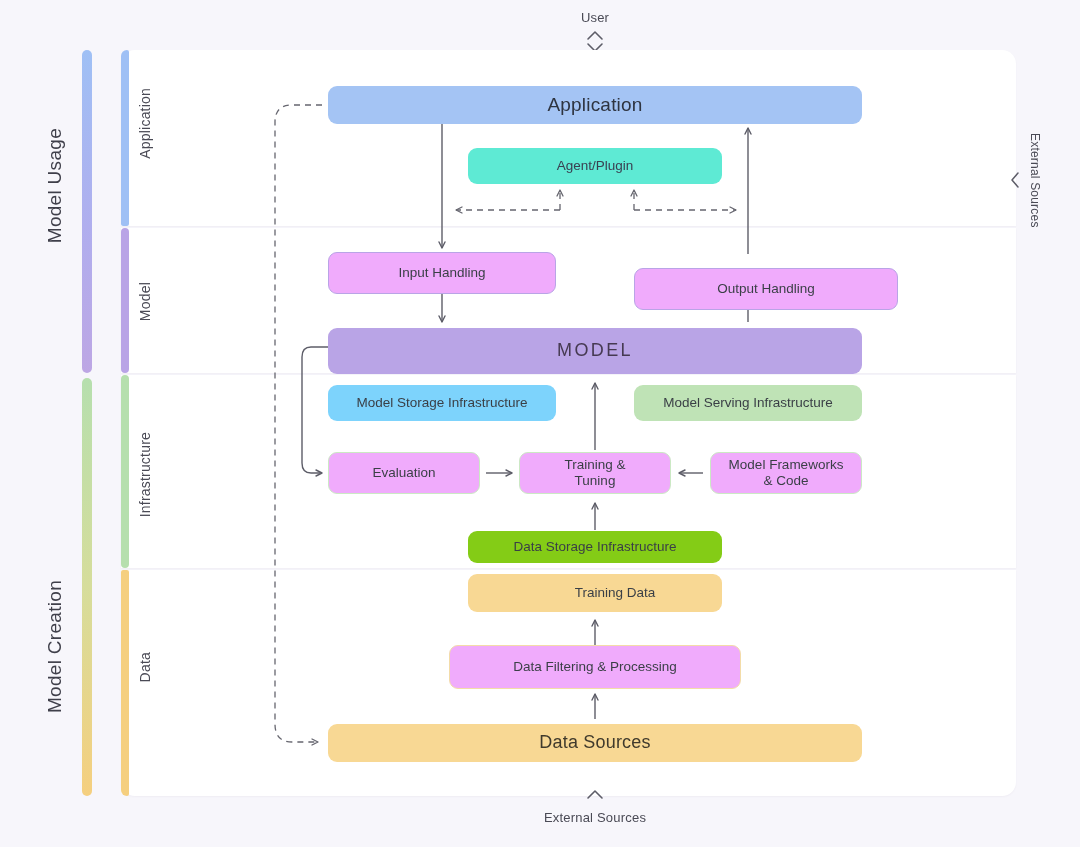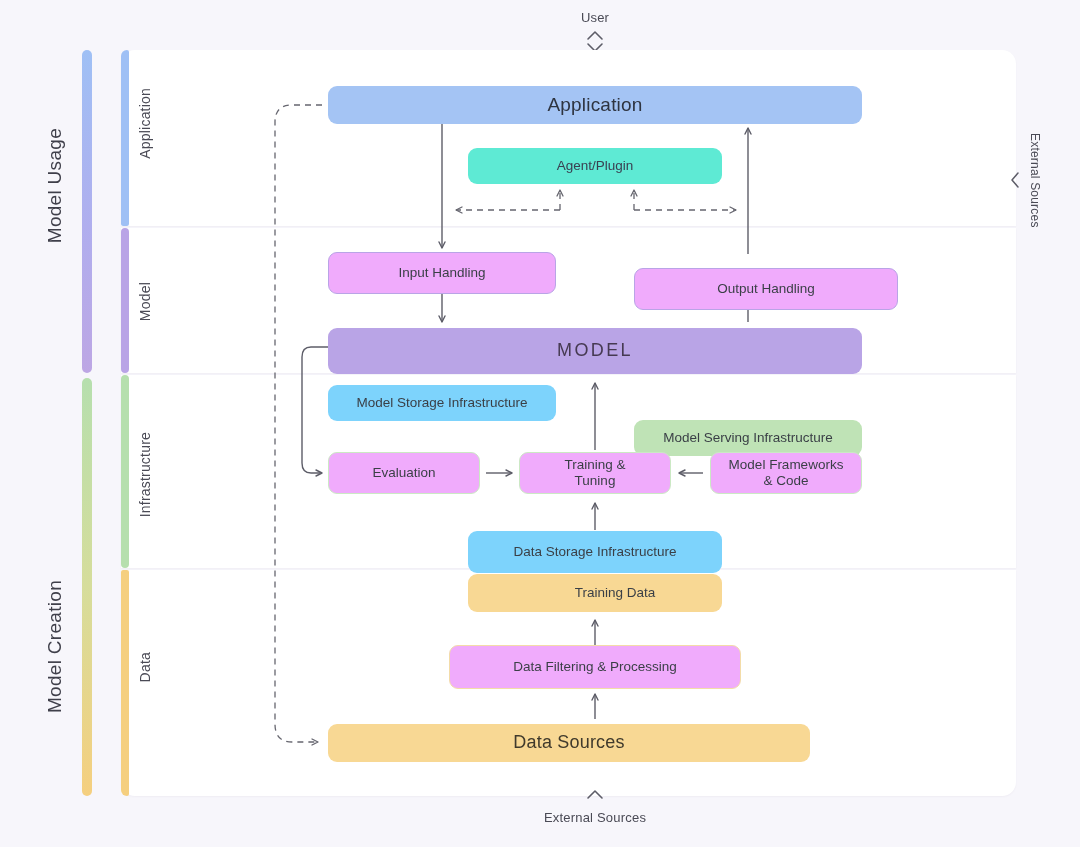--- a/index.html
+++ b/index.html
@@ -182,37 +182,37 @@
   <div class="node solid t-mid" style="left:468px;top:148px;width:254px;height:36px;background:#5eead4;color:#3a4152;">Agent/Plugin</div>
 
   <div class="node outline t-mid" style="left:328px;top:252px;width:228px;height:42px;border-color:#b9a4e6;">Input Handling</div>
 
   <div class="node outline t-mid" style="left:634px;top:268px;width:264px;height:42px;border-color:#b9a4e6;">Output Handling</div>
 
   <div class="node solid t-model" style="left:328px;top:328px;width:534px;height:46px;background:#b9a4e6;color:#463a52;">MODEL</div>
 
   <div class="node solid t-mid" style="left:328px;top:385px;width:228px;height:36px;background:#7dd3fc;">Model Storage Infrastructure</div>
 
-  <div class="node solid t-mid" style="left:634px;top:385px;width:228px;height:36px;background:#bfe3b6;margin-top:35px;">Model Serving Infrastructure</div>
+  <div class="node solid t-mid" style="left:634px;top:385px;width:228px;height:36px;background:#bfe3b6;">Model Serving Infrastructure</div>
 
   <div class="node outline t-mid" style="left:328px;top:452px;width:152px;height:42px;border-color:#cbe9c4;">Evaluation</div>
 
   <div class="node outline t-mid" style="left:519px;top:452px;width:152px;height:42px;border-color:#cbe9c4;white-space:pre-line;">Training &amp;
 Tuning</div>
 
   <div class="node outline t-mid" style="left:710px;top:452px;width:152px;height:42px;border-color:#cbe9c4;white-space:pre-line;">Model Frameworks
 &amp; Code</div>
 
-  <div class="node solid t-mid" style="left:468px;top:531px;width:254px;height:42px;background:#7dd3fc;">Data Storage Infrastructure</div>
+  <div class="node solid t-mid" style="left:468px;top:531px;width:254px;height:32px;background:#84cc16;">Data Storage Infrastructure</div>
 
   <div class="node solid t-mid" style="left:468px;top:574px;width:254px;height:38px;background:#f8d894;padding-left:40px;">Training Data</div>
 
   <div class="node outline t-mid" style="left:449px;top:645px;width:292px;height:44px;border-color:#f3dca8;">Data Filtering &amp; Processing</div>
 
-  <div class="node solid t-big" style="left:328px;top:724px;width:482px;height:38px;background:#f8d894;color:#403a2c;">Data Sources</div>
+  <div class="node solid t-big" style="left:328px;top:724px;width:534px;height:38px;background:#f8d894;color:#403a2c;">Data Sources</div>
 
   <div class="side-endpoint" style="left:1008px;top:120px;height:120px;">
     <svg width="14" height="22" viewBox="0 0 14 22" style="margin-right:6px;">
       <path d="M10 4 L4 11 L10 18" fill="none" stroke="#5d5d68" stroke-width="1.5" stroke-linecap="round" stroke-linejoin="round"></path>
     </svg>
     <div class="ep-label">External Sources</div>
   </div>
 
   <div class="endpoint" style="left:495px;top:786px;width:200px;">
     <svg class="chev" width="26" height="16" viewBox="0 0 26 16">

